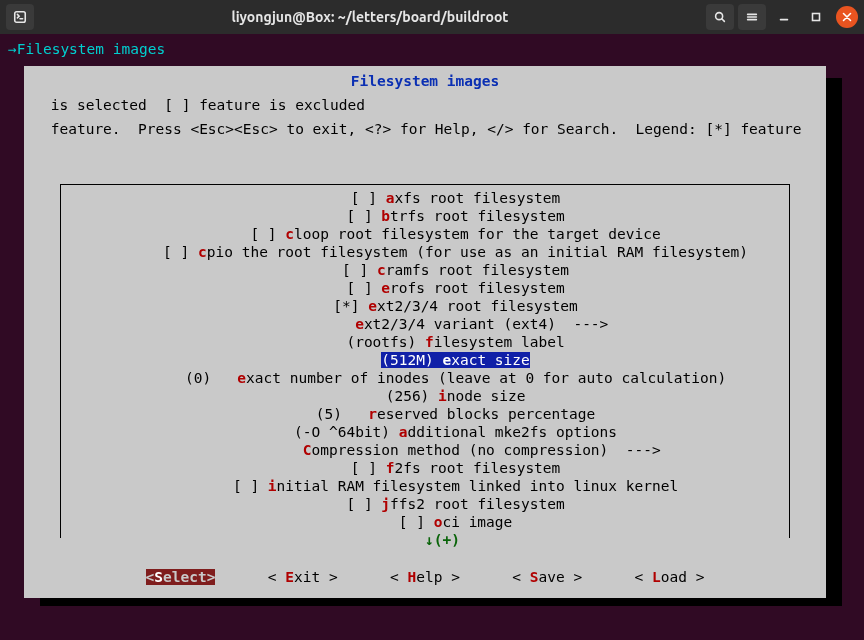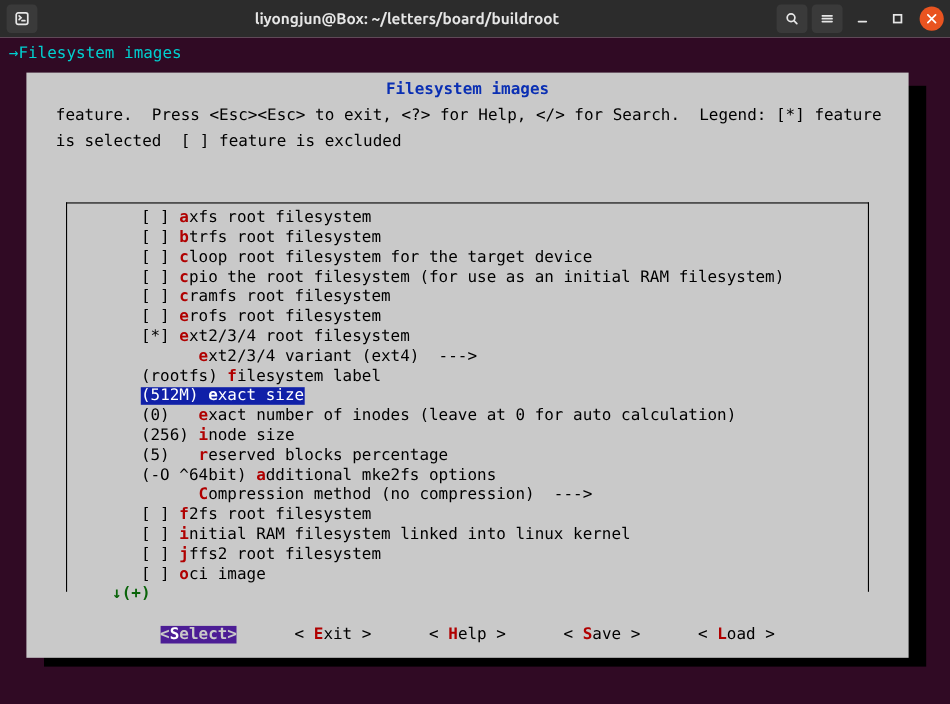--- a/index.html
+++ b/index.html
@@ -19,25 +19,25 @@
   .c-cyan{color:#00cfcf;}
   
   .dlg-shadow{position:absolute;left:40px;top:78px;width:802px;height:528px;background:#000;}
   .dlg{position:absolute;left:24px;top:66px;width:802px;height:532px;background:#c9c9c9;}
   .dlg pre{margin:0;padding:6px 18px 0 18px;white-space:pre;font-family:inherit;font-size:14.5px;line-height:18px;color:#000;}
   .d-title{color:#0a2fb3;font-weight:bold;display:block;text-align:center;}
   .d-hot{color:#b00000;font-weight:bold;}   
   .d-hot2{color:#0a2fb3;font-weight:bold;}  
   .d-sel{background:#1020a8;color:#fff;}    
   .d-sel .d-hot{color:#fff;}                
-  .d-act{background:#4c1d95;color:#c9c9c9;font-weight:bold;}  
+  .d-act{background:#7f1d1d;color:#c9c9c9;font-weight:bold;}  
   .d-green{color:#0a640a;font-weight:bold;}
   
   .menu-frame{position:absolute;left:36px;top:118px;right:36px;bottom:60px;border:1px solid #000;border-bottom:none;padding-top:4px;}
-  .menu-frame pre{padding:0 6px;}
+  .menu-frame pre{padding:0 6px;text-align:center;}
   .buttons{position:absolute;left:0;right:0;bottom:12px;text-align:center;font-size:14.5px;line-height:18px;}
 </style>
 </head>
 <body>
 
 <div class="titlebar">
   <span class="tb-btn ch">
     <svg class="ico" viewBox="0 0 16 16">
         <rect x="2" y="2" width="12" height="12" rx="2"></rect>
         <path d="M5 9l2-2-2-2M8 10h3" stroke-linecap="round"></path>
@@ -73,22 +73,22 @@
     </span>
   </div>
 </div>
 
 <div class="term">
   <pre><span class="c-cyan">→</span><span class="c-cyan">Filesystem images</span></pre>
 
   <div class="dlg-shadow"></div>
   <div class="dlg">
     <pre><span class="d-title">Filesystem images</span></pre>
+    <pre> is selected  [ ] feature is excluded</pre>
     <pre> feature.  Press &lt;Esc&gt;&lt;Esc&gt; to exit, &lt;?&gt; for Help, &lt;/&gt; for Search.  Legend: [*] feature</pre>
-    <pre> is selected  [ ] feature is excluded</pre>
 
     <div class="menu-frame">
       <pre id="menu-lines"><span>       [ ] <span class="d-hot">a</span>xfs root filesystem</span>
 <span>       [ ] <span class="d-hot">b</span>trfs root filesystem</span>
 <span>       [ ] <span class="d-hot">c</span>loop root filesystem for the target device</span>
 <span>       [ ] <span class="d-hot">c</span>pio the root filesystem (for use as an initial RAM filesystem)</span>
 <span>       [ ] <span class="d-hot">c</span>ramfs root filesystem</span>
 <span>       [ ] <span class="d-hot">e</span>rofs root filesystem</span>
 <span>       [*] <span class="d-hot">e</span>xt2/3/4 root filesystem</span>
 <span>             <span class="d-hot">e</span>xt2/3/4 variant (ext4)  ---&gt;</span>

